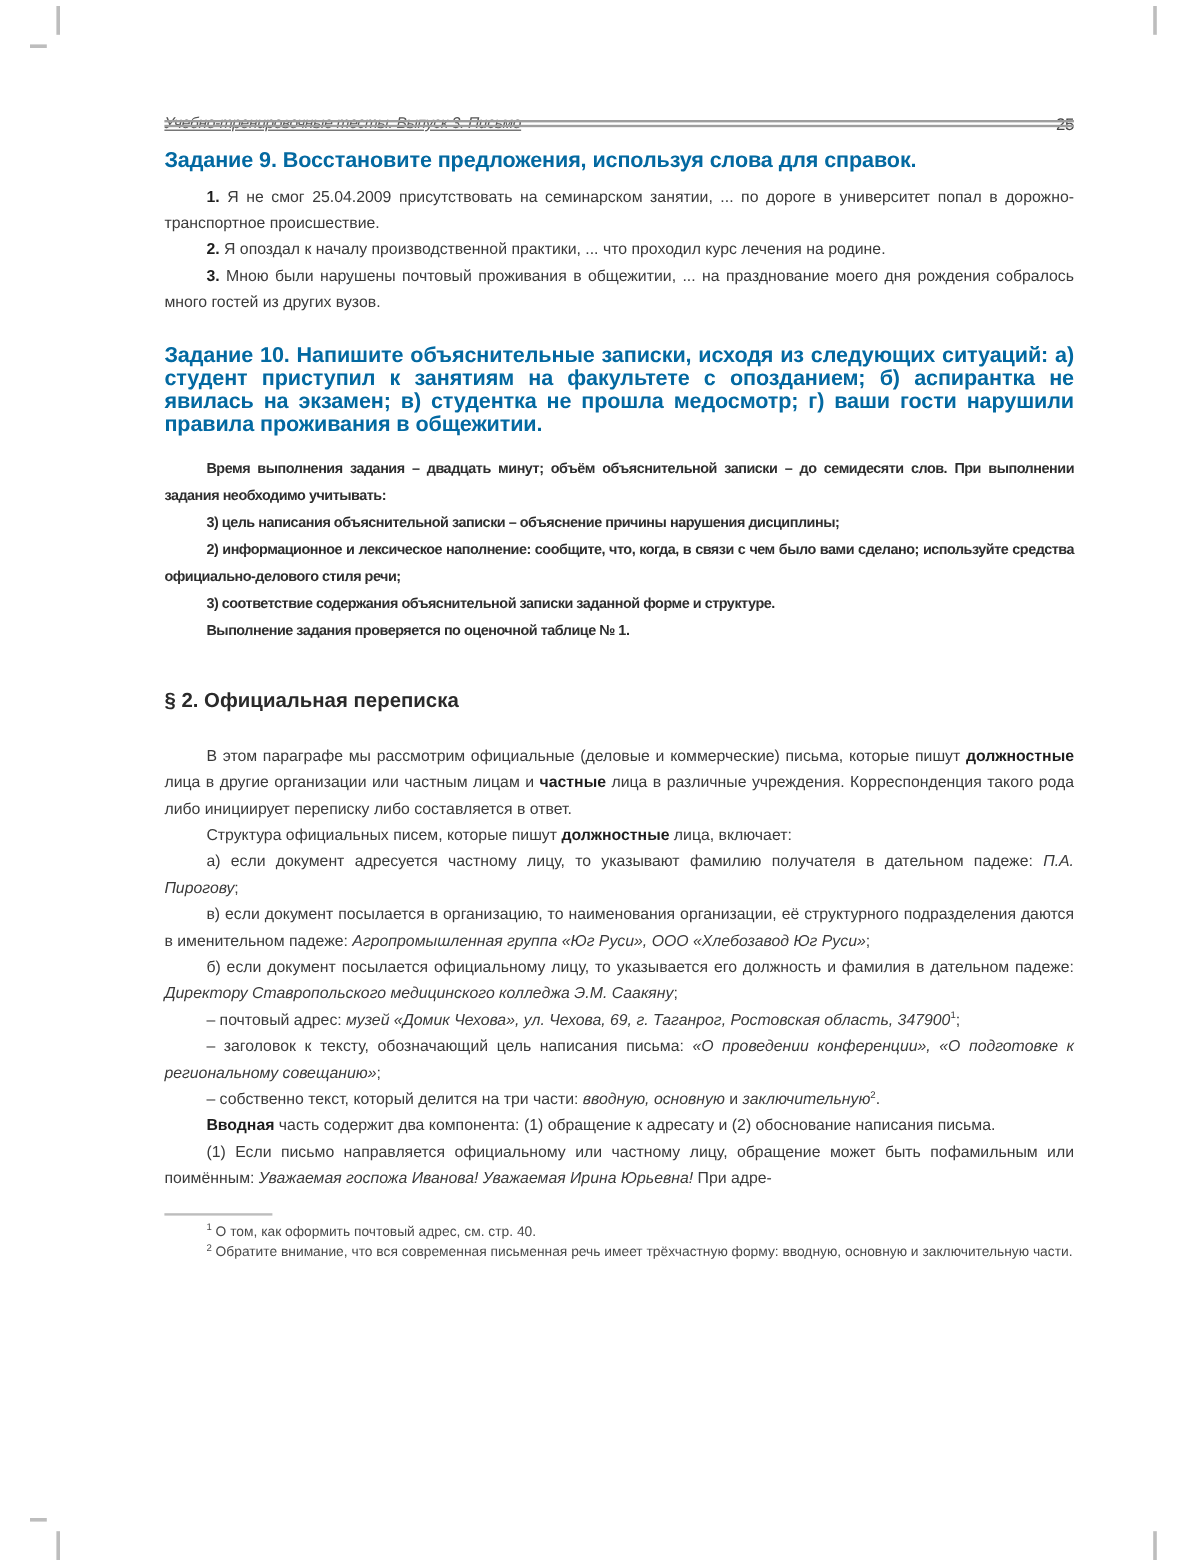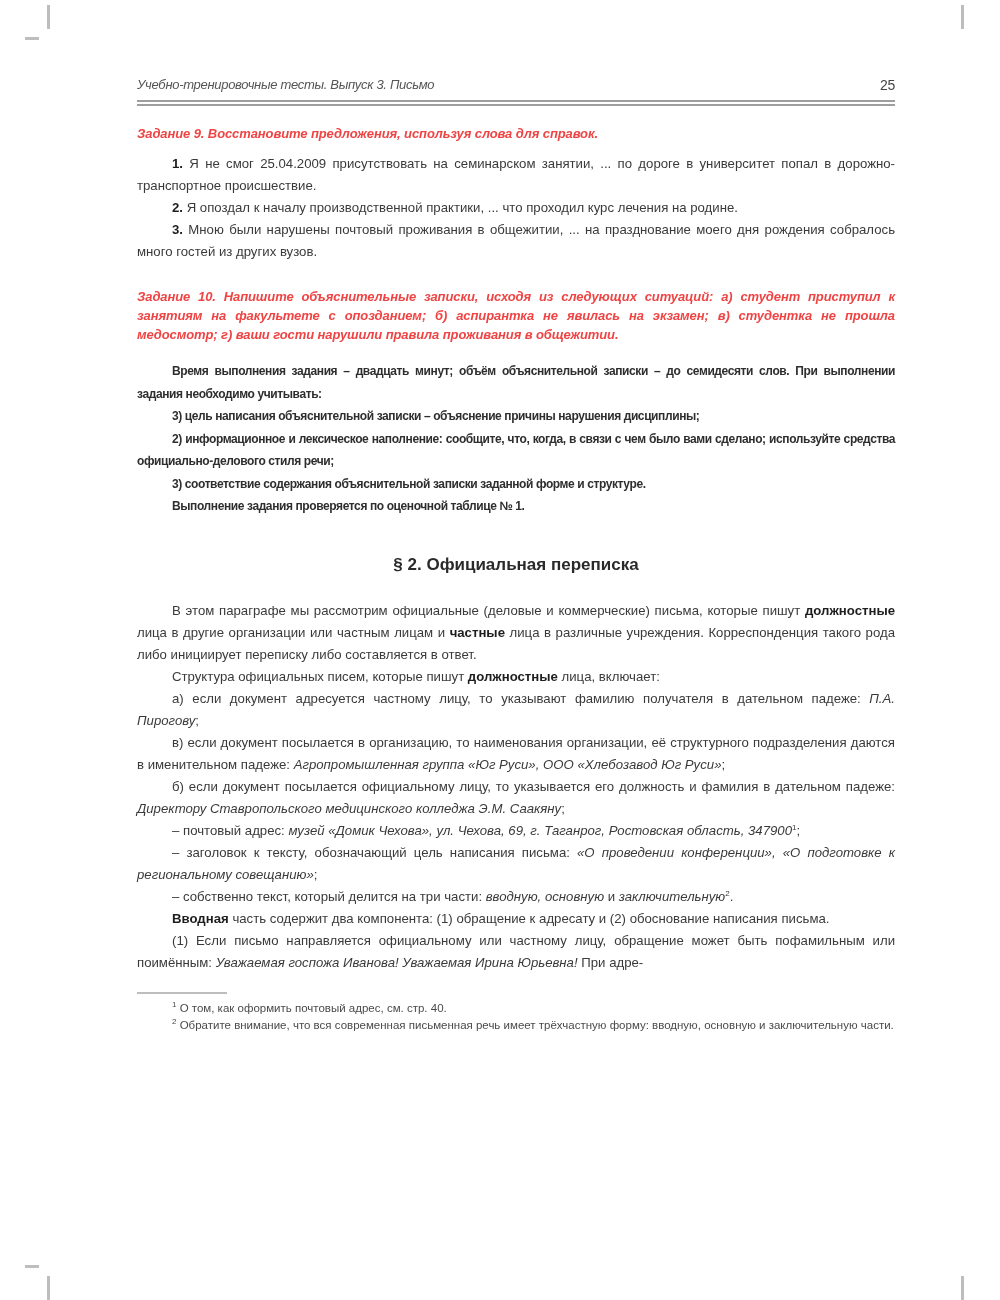--- a/index.html
+++ b/index.html
@@ -3,35 +3,35 @@
   <meta charset="utf-8">
   <style>
     html, body { margin: 0; padding: 0; }
     body {
       width: 1000px; height: 1300px; background: #ffffff; position: relative; overflow: hidden;
       font-family: "Liberation Sans", sans-serif; color: #3a3a3a;
     }
     .crop { position: absolute; background: #bdbdbd; }
     .page { position: absolute; left: 137px; top: 0; width: 758px; }
     .running-head {
-      position: absolute; top: 77px; left: 0; width: 758px; height: 16px;
-      font-size: 13px; font-style: italic; color: #555; letter-spacing: -0.3px;
+      position: absolute; top: 95px; left: 0; width: 758px; height: 16px;
+      font-size: 13px; font-style: italic; color: #555; letter-spacing: -0.3px; text-decoration: underline;
     }
     .running-head .pnum { position: absolute; right: 0; top: 0; font-style: normal; font-size: 14px; color: #444; }
     .rule { position: absolute; left: 0; width: 758px; height: 2px; background: #9e9e9e; }
     .content { position: absolute; top: 124px; left: 0; width: 758px; font-size: 13.2px; line-height: 22px; }
     p { margin: 0; text-align: justify; }
     .ind { text-indent: 35px; }
-    .task-title { font-weight: bold; color: #ef4444; font-size: 13px; line-height: 19px; letter-spacing: -0.1px; font-style: italic; }
+    .task-title { font-weight: bold; color: #0369a1; font-size: 18px; line-height: 19px; letter-spacing: -0.1px; }
     .gap8 { height: 8px; }
     .gap10 { height: 10px; }
     .gap16 { height: 16px; }
     .spaced { letter-spacing: 1.2px; }
     .instr { font-weight: bold; font-size: 12px; line-height: 22.5px; color: #2e2e2e; font-family: "Liberation Sans", sans-serif; transform-origin: left; letter-spacing: -0.4px; }
-    .section-title { text-align: center; font-weight: bold; font-size: 17px; color: #2a2a2a; margin-top: 36px; margin-bottom: 24px; }
+    .section-title { font-weight: bold; font-size: 17px; color: #2a2a2a; margin-top: 36px; margin-bottom: 24px; }
     i { font-style: italic; }
     b { color: #1e1e1e; }
     sup { font-size: 8px; line-height: 0; }
     .fn-rule { width: 90px; height: 2px; background: #bdbdbd; margin-top: 18px; margin-bottom: 6px; }
     .footnote { font-size: 11.5px; line-height: 17px; color: #4a4a4a; }
     .footnote.ind { text-indent: 35px; }
   </style>
 </head>
 <body>
 

